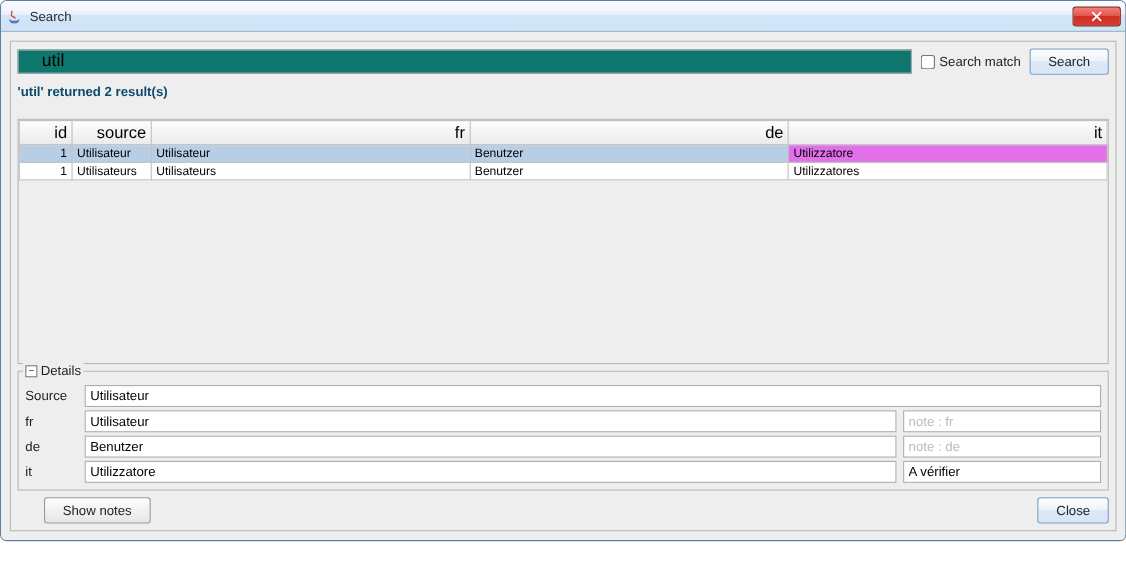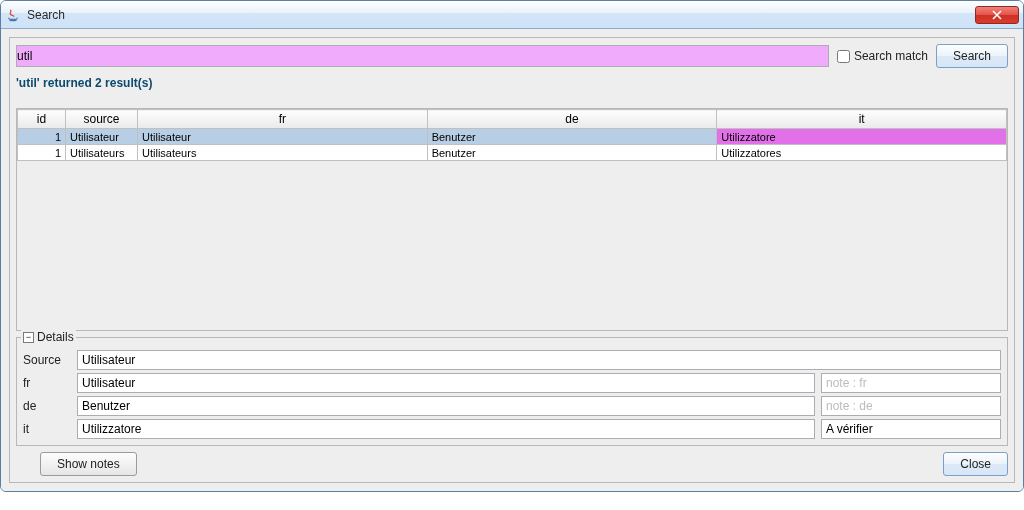--- a/index.html
+++ b/index.html
@@ -70,24 +70,24 @@
 .search-row {
   display: flex;
   align-items: center;
   gap: 8px;
   margin-bottom: 4px;
 }
 .search-input {
   flex: 1;
   height: 22px;
   border: 1px solid #abadb3;
-  background: #f0abfc;
-  padding: 0 0;
+  background: #0f766e;
+  padding: 0 21px;
   font-family: inherit;
-  font-size: 12px;
+  font-size: 16px;
 }
 .checkbox-wrap {
   display: flex;
   align-items: center;
   gap: 4px;
   font-size: 12px;
   color: #222;
 }
 .checkbox-wrap input { width: 13px; height: 13px; }
 .search-btn, .gen-btn {
@@ -119,23 +119,23 @@
 }
 .results-table {
   width: 100%;
   border-collapse: collapse;
   table-layout: fixed;
 }
 .results-table th {
   background: linear-gradient(to bottom, #fdfdfd, #eaeaea);
   border: 1px solid #c0c0c0;
   font-weight: normal;
-  font-size: 12px;
+  font-size: 15px;
   padding: 2px 4px;
-  text-align: center;
+  text-align: right;
   height: 18px;
 }
 .results-table td {
   border: 1px solid #c0c0c0;
   font-size: 11px;
   padding: 1px 4px;
   height: 16px;
   background: #fff;
 }
 .results-table tr.selected td { background: #b8cee5; }

